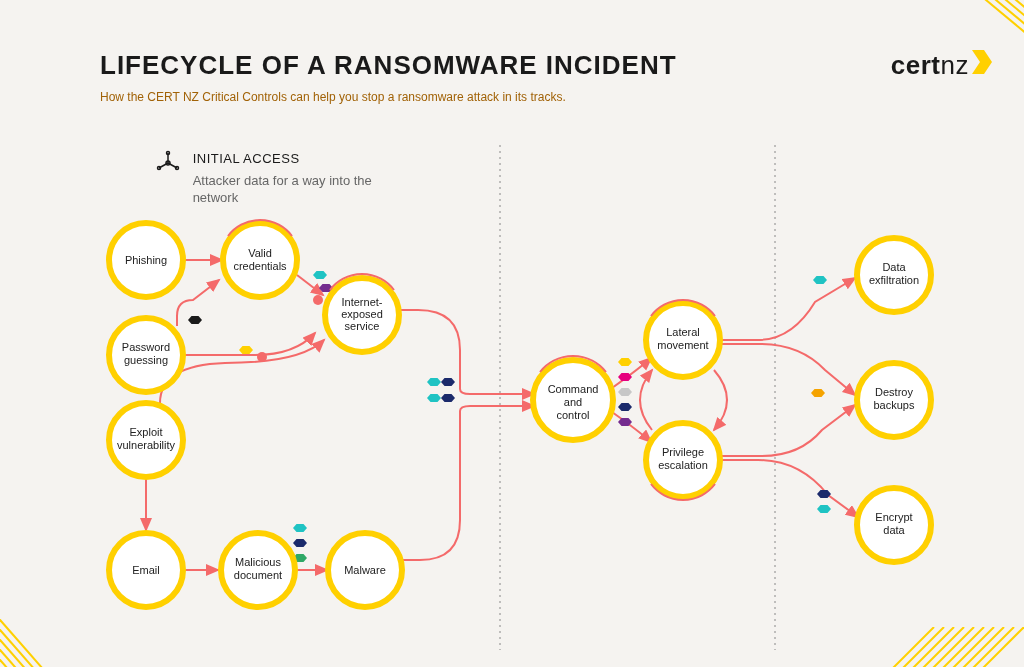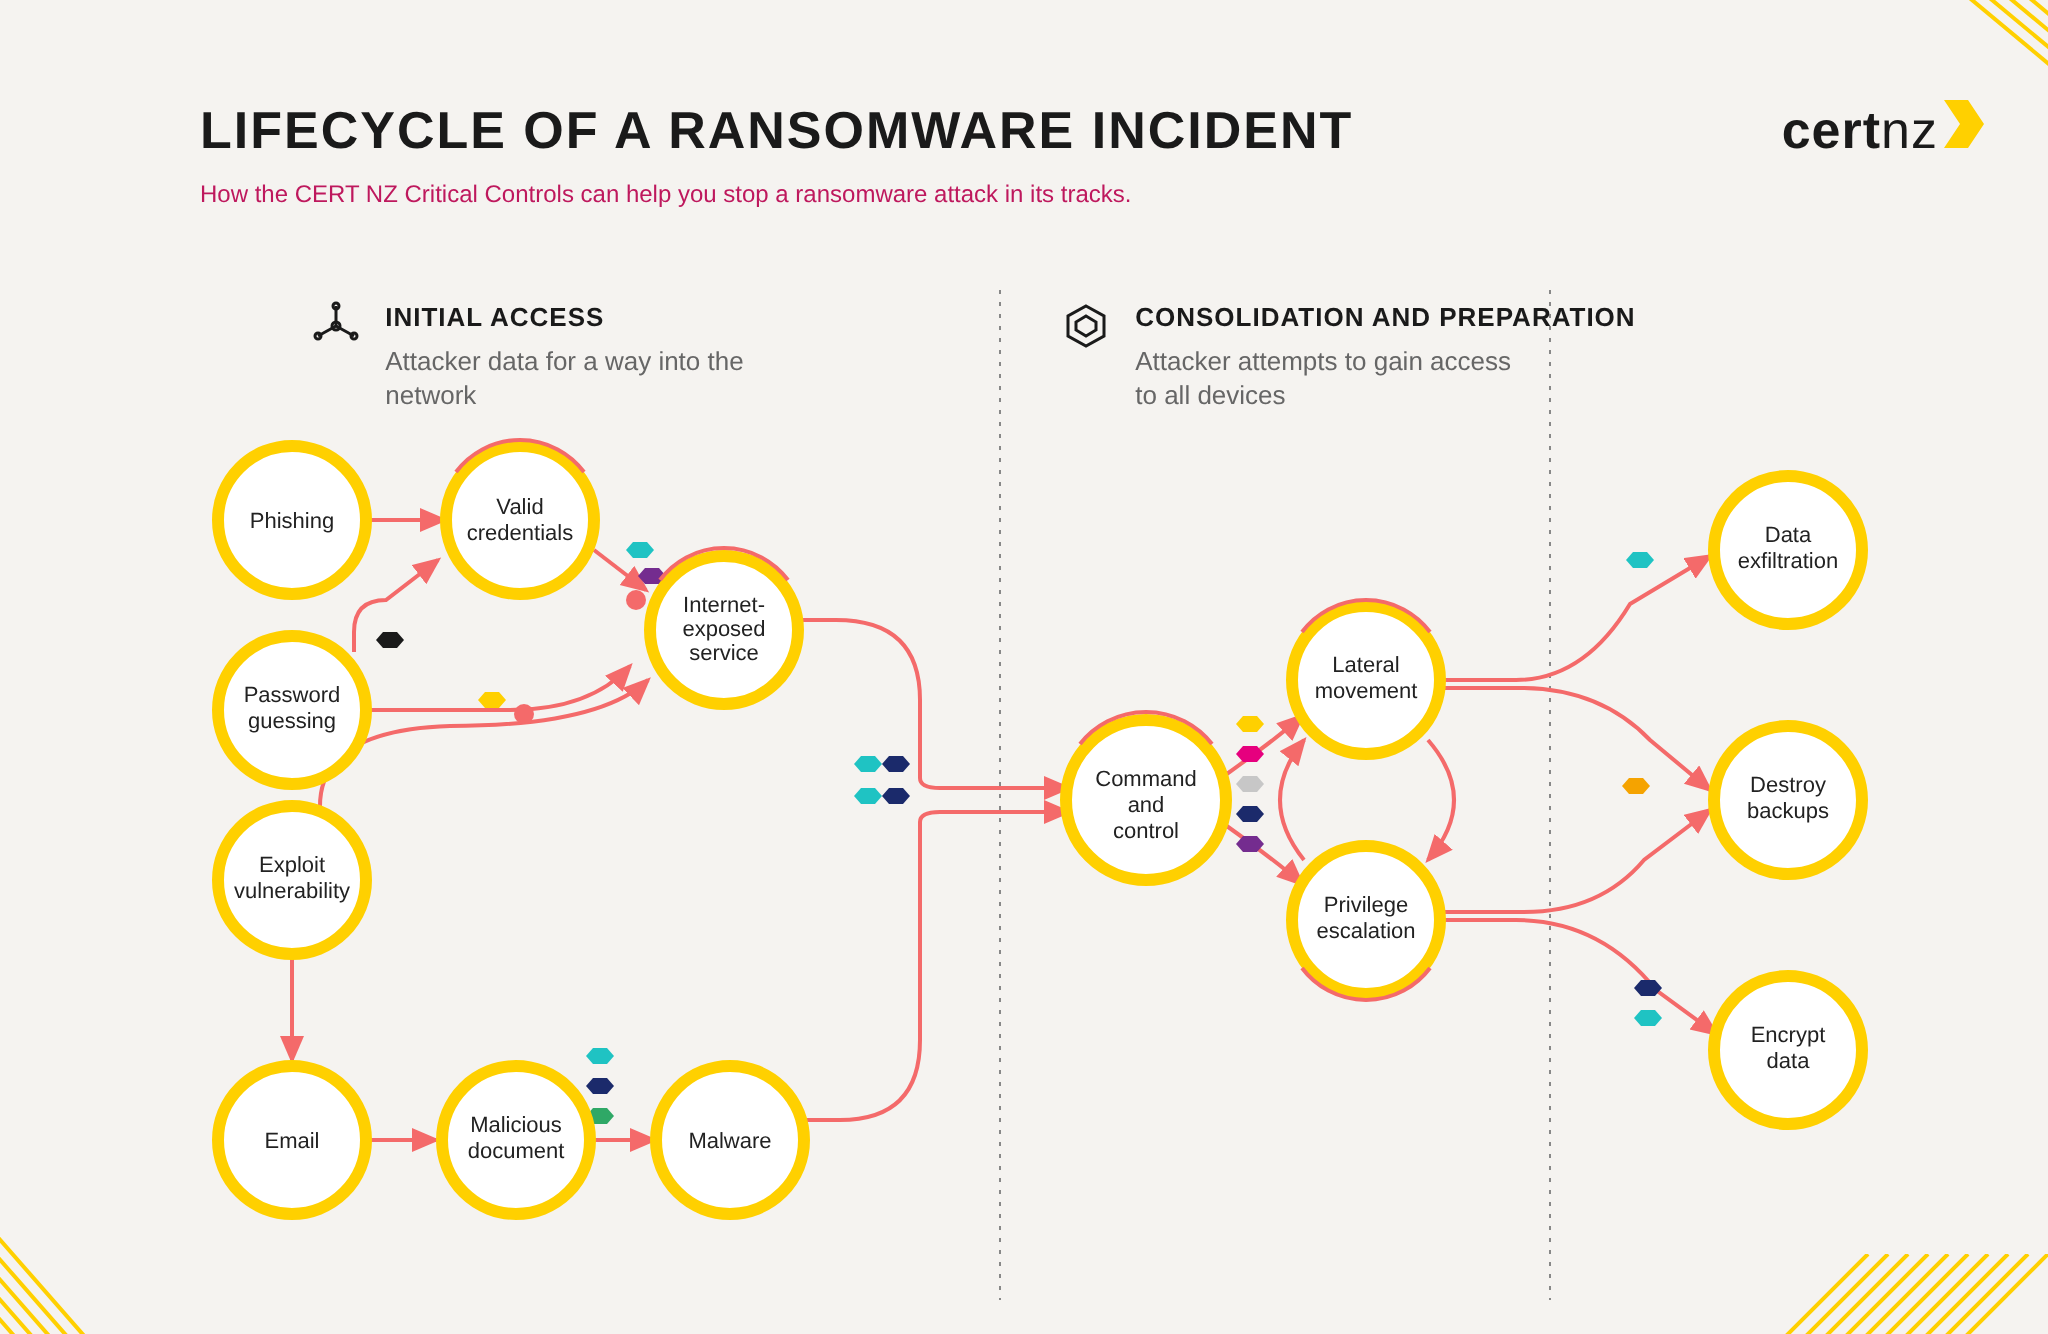--- a/index.html
+++ b/index.html
@@ -1,23 +1,23 @@
 <!DOCTYPE html>
 <html><head>
 <meta charset="utf-8">
 <style>
   html,body{margin:0;padding:0;width:1024px;height:667px;background:#f5f3f0;font-family:Arial,Helvetica,sans-serif;color:#1a1a1a;overflow:hidden}
   .page{position:relative;width:1024px;height:667px}
   .title{position:absolute;left:100px;top:50px;font-size:26px;font-weight:900;letter-spacing:1px}
-  .subtitle{position:absolute;left:100px;top:90px;font-size:12px;color:#be185d}
+  .subtitle{position:absolute;left:100px;top:90px;font-size:12px;color:#a16207}
   .brand{position:absolute;right:55px;top:50px;font-size:26px;font-weight:300;letter-spacing:.5px}
   .brand b{font-weight:700}
   .brand-chevron{position:absolute;right:30px;top:48px;width:24px;height:28px}
   .phase-hdr{position:absolute;top:150px;font-size:13px;line-height:1.35}
-  .phase-hdr .ph-title{font-weight:700;letter-spacing:.5px}
+  .phase-hdr .ph-title{font-weight:400;letter-spacing:.5px}
   .phase-hdr .ph-sub{color:#666;margin-top:4px;max-width:190px}
   .phase-icon{display:inline-block;vertical-align:top;margin-right:8px}
   svg.canvas{position:absolute;left:0;top:0;width:1024px;height:667px}
   .node text{font-size:11px;fill:#222;text-anchor:middle}
   .divider{stroke:#888;stroke-width:1;stroke-dasharray:2 4}
   .corner{position:absolute;pointer-events:none}
 </style>
 </head>
 <body>
 
@@ -76,30 +76,20 @@
           <circle cx="22" cy="18" r="1.5"></circle>
           <circle cx="4" cy="18" r="1.5"></circle>
       </g>
     </svg>
     <span style="display:inline-block;vertical-align:top">
       <div class="ph-title">INITIAL ACCESS</div>
       <div class="ph-sub">Attacker data for a way into the network</div>
     </span>
   </div>
 
-  <div class="phase-hdr" style="left:530px">
-    <svg class="phase-icon" width="26" height="26" viewBox="0 0 26 26">
-      <polygon fill="none" stroke="#1a1a1a" stroke-width="1.5" points="13,3 22,8 22,18 13,23 4,18 4,8"></polygon>
-      <polygon fill="none" stroke="#1a1a1a" stroke-width="1.5" points="13,8 18,11 18,15 13,18 8,15 8,11"></polygon>
-    </svg>
-    <span style="display:inline-block;vertical-align:top">
-      <div class="ph-title">CONSOLIDATION AND PREPARATION</div>
-      <div class="ph-sub">Attacker attempts to gain access to all devices</div>
-    </span>
-  </div>
 
 
   <svg class="canvas">
     <defs>
       <marker id="arr" markerWidth="8" markerHeight="8" refX="6" refY="3" orient="auto">
         <path d="M0,0 L7,3 L0,6 Z" fill="#F46A6A"></path>
       </marker>
     </defs>
 
     <line class="divider" x1="500" y1="145" x2="500" y2="650"></line>

